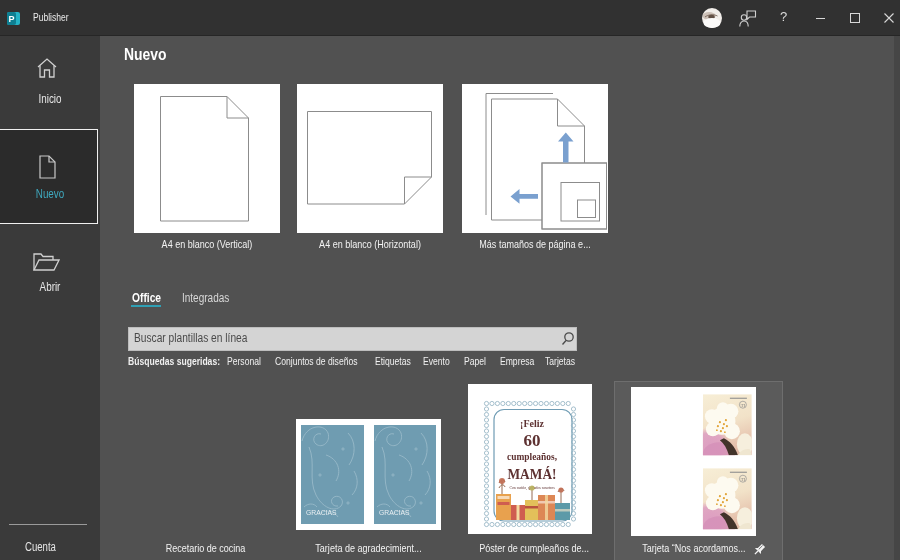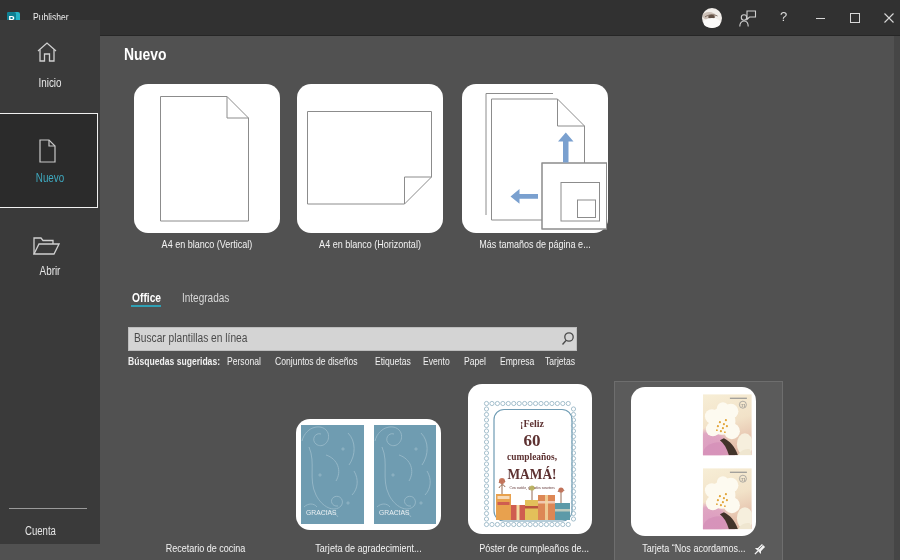--- a/index.html
+++ b/index.html
@@ -1,22 +1,22 @@
 <!DOCTYPE html>
 <html><head><meta charset="utf-8">
 <style>
 html,body{margin:0;padding:0;}
 body{width:900px;height:560px;overflow:hidden;position:relative;background:#515151;font-family:"Liberation Sans",sans-serif;}
 .abs{position:absolute;}
 #titlebar{left:0;top:0;width:900px;height:36px;background:#313131;}
-#sidebar{left:0;top:20px;width:100px;height:524px;background:#3a3a3a;}
+#sidebar{left:0;top:36px;width:100px;height:524px;background:#3a3a3a;}
 #content{left:100px;top:36px;width:800px;height:524px;background:#515151;}
 .navlab{width:100px;text-align:center;font-size:12px;color:#e6e6e6;transform:scaleX(0.82);}
 #selbox{left:0;top:93px;width:97px;height:93px;background:#2b2b2b;border-top:1px solid #f0f0f0;border-bottom:1px solid #f0f0f0;border-right:1px solid #f0f0f0;}
-.card{background:#fff;border-radius:14px;}
+.card{background:#fff;}
 .cardlab{font-size:11px;color:#f2f2f2;text-align:center;transform:scaleX(0.82);}
 #searchbox{left:27.5px;top:290.5px;width:447px;height:22px;background:#d4d4d4;border:1px solid #bdbdbd;}
 .sug{font-size:11px;color:#f0f0f0;transform:scaleX(0.78);transform-origin:0 50%;white-space:nowrap;}
 .thumblab{font-size:11px;color:#f2f2f2;text-align:center;white-space:nowrap;transform:scaleX(0.82);}
 </style></head>
 <body>
 
 <div id="titlebar" class="abs">
 
   <svg class="abs" style="left:7px;top:11.5px" width="13" height="13" viewBox="0 0 13 13">

